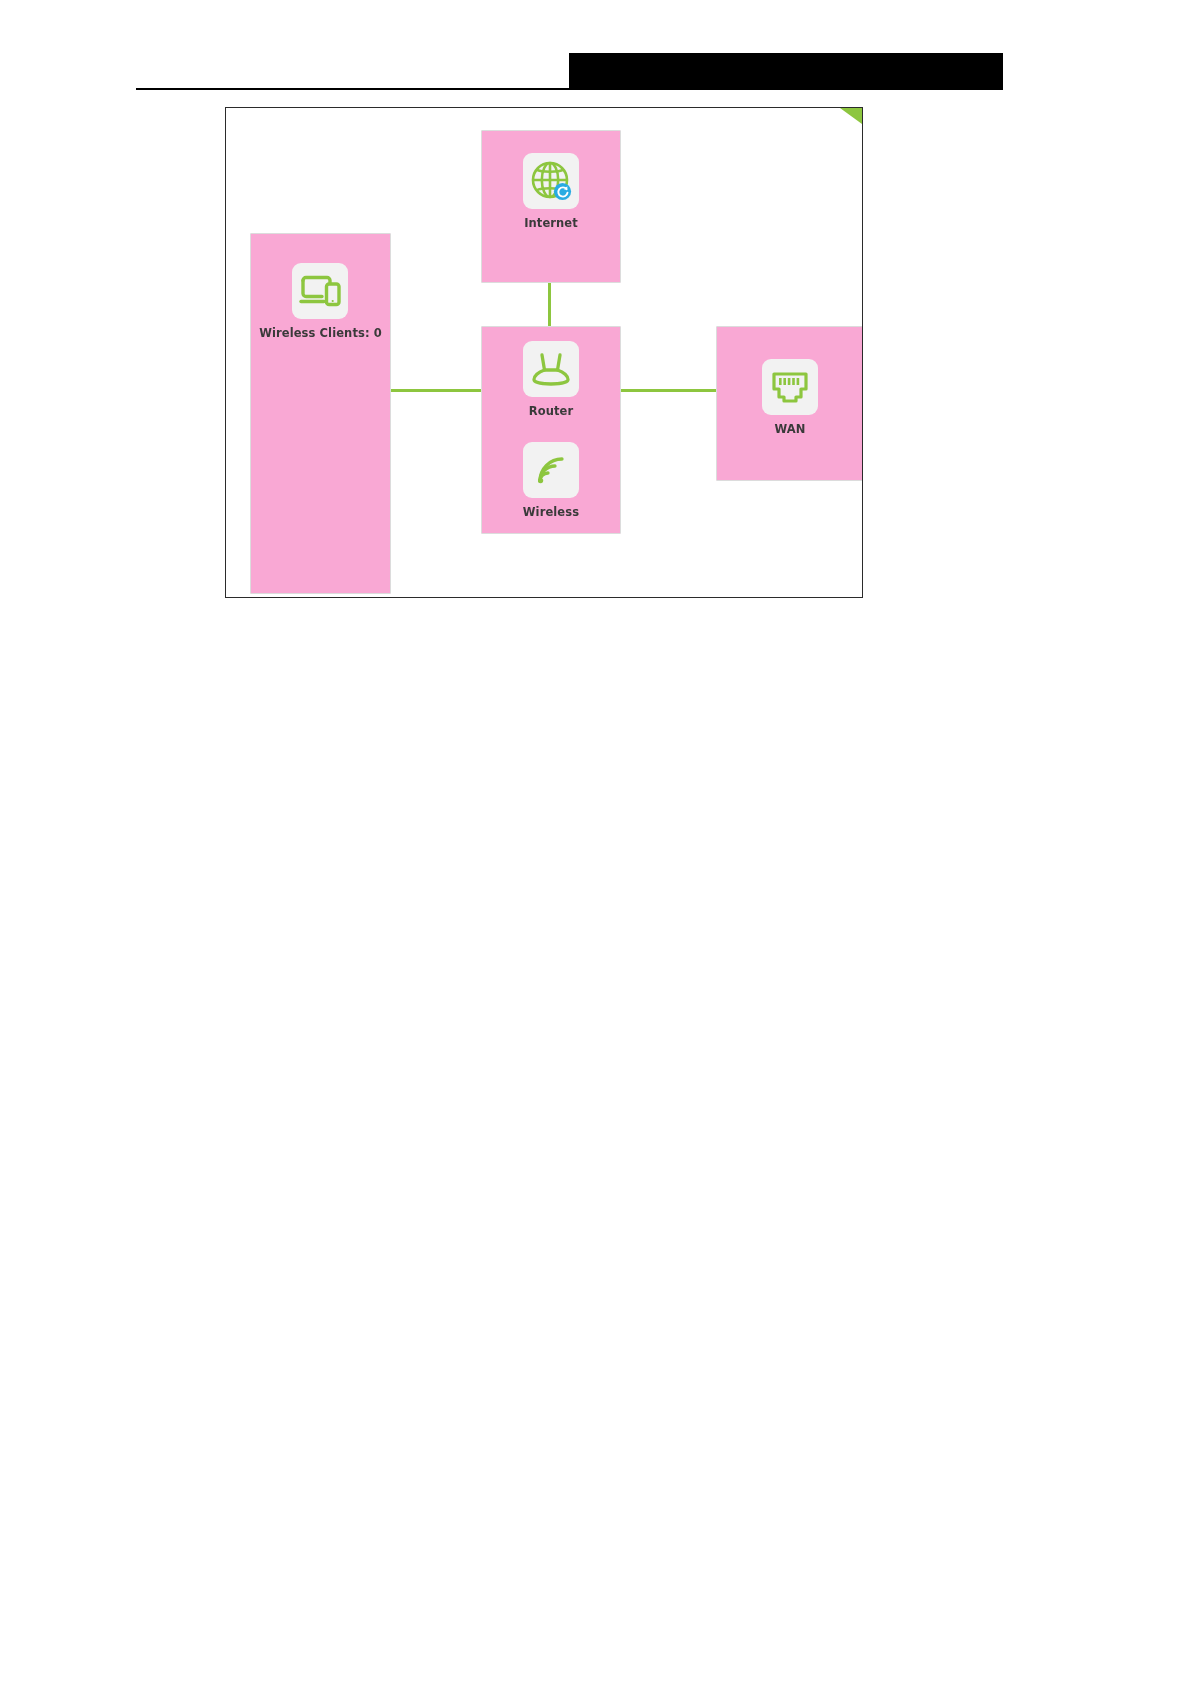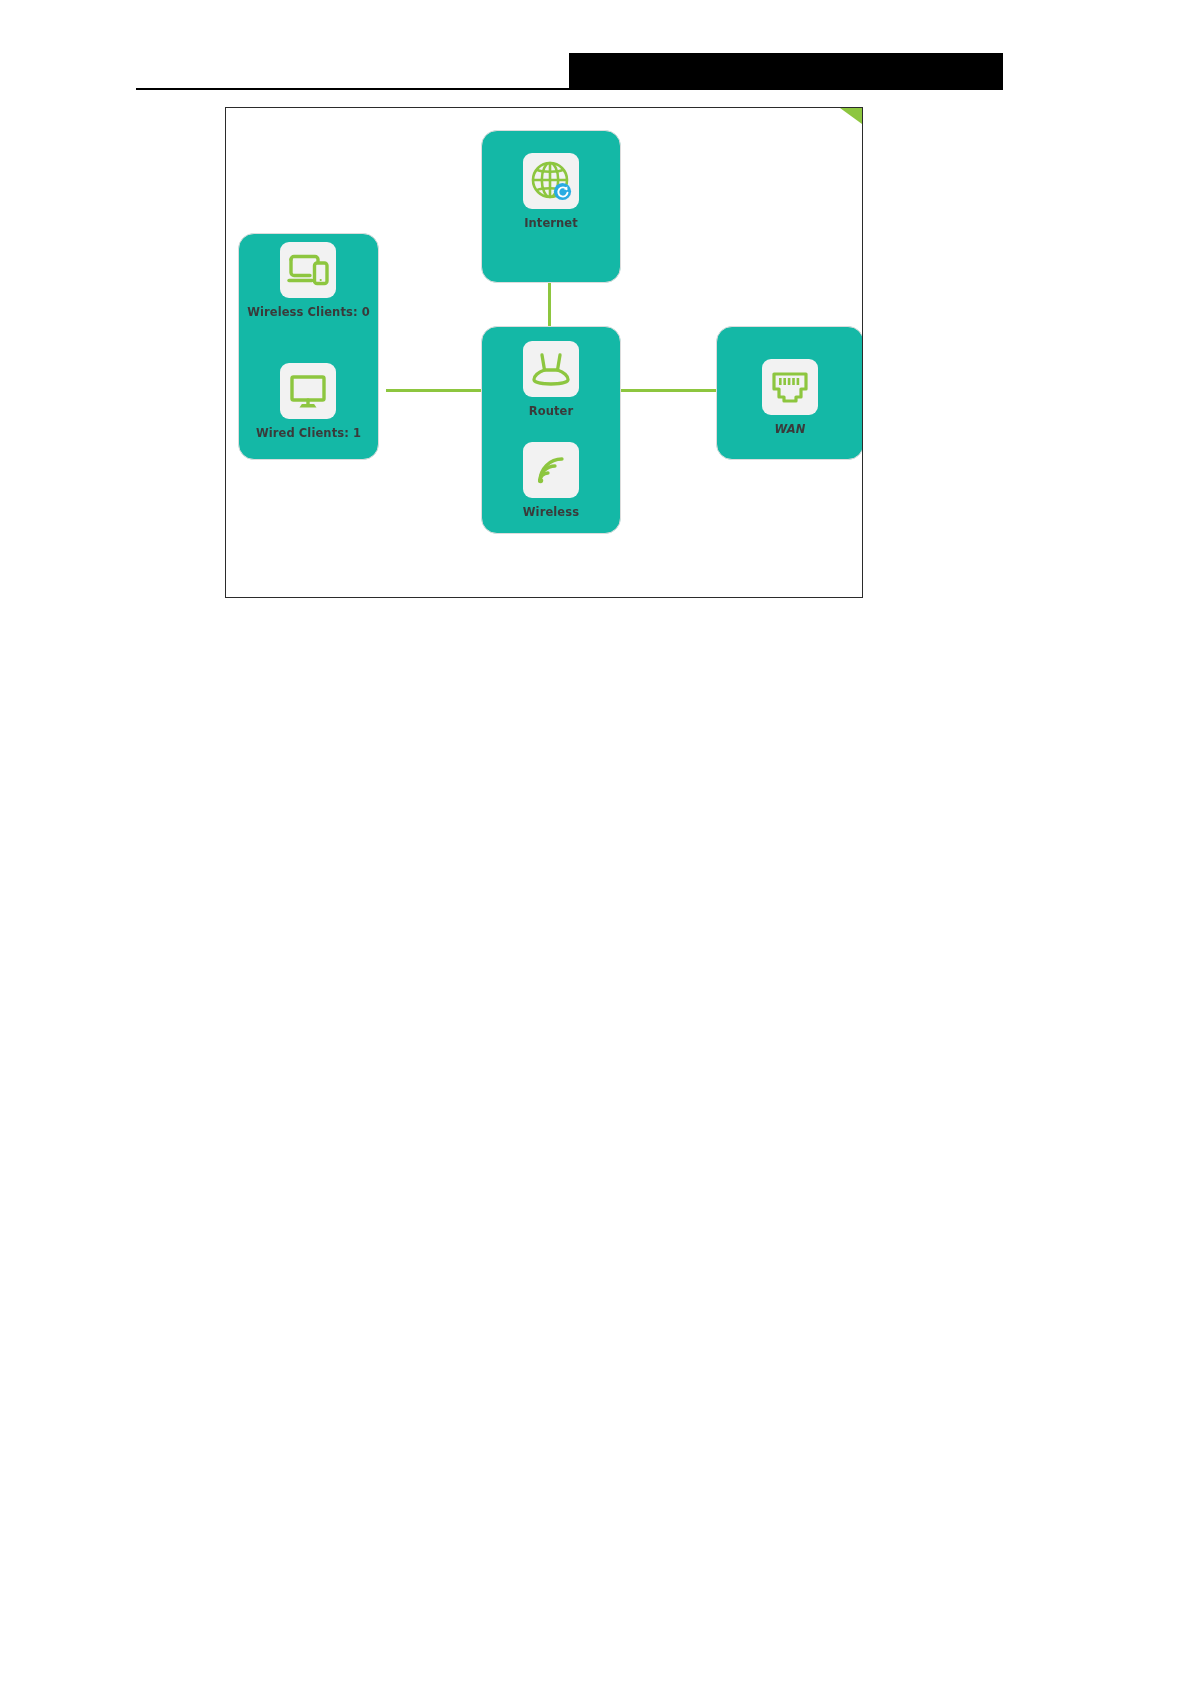--- a/index.html
+++ b/index.html
@@ -92,33 +92,33 @@
   .link-router-wan {
     left: 394px;
     top: 281px;
     width: 102px;
     height: 3px;
   }
 
   
   .card {
     position: absolute;
-    background: #14b8a6;
+    background: #f9a8d4;
     border: 1px solid #dcdcdc;
-    border-radius: 16px;
+    border-radius: 1px;
     z-index: 2;
     display: flex;
     flex-direction: column;
     align-items: center;
   }
 
   .card-internet { left: 255px; top: 22px;  width: 140px; height: 153px; padding-top: 22px; }
-  .card-clients  { left: 12px;  top: 125px; width: 141px; height: 227px; padding-top: 8px; }
+  .card-clients  { left: 24px;  top: 125px; width: 141px; height: 361px; padding-top: 29px; }
   .card-router   { left: 255px; top: 218px; width: 140px; height: 208px; padding-top: 14px; }
-  .card-wan      { left: 490px; top: 218px; width: 148px; height: 134px; padding-top: 32px; font-style: italic; }
+  .card-wan      { left: 490px; top: 218px; width: 148px; height: 155px; padding-top: 32px; }
 
   
   .node { display: flex; flex-direction: column; align-items: center; }
   .node + .node { margin-top: 26px; }
 
   .icon-tile {
     width: 56px;
     height: 56px;
     background: #f2f2f2;
     border-radius: 9px;
@@ -188,32 +188,20 @@
               <path d="M6 10.5 v13 a3 3 0 0 0 3 3 h16"></path>
               <line x1="4" y1="31.5" x2="27" y2="31.5"></line>
               <rect x="29.5" y="14" width="12.5" height="20.5" rx="2.6"></rect>
             </g>
             <circle cx="35.7" cy="31" r="1.1" fill="#8dc63f"></circle>
           </svg>
         </div>
         <div class="node-label">Wireless Clients: 0</div>
       </div>
 
-      <div class="node" style="margin-top:44px;">
-        <div class="icon-tile">
-          <svg width="44" height="42" viewBox="0 0 44 42" aria-hidden="true">
-            <g fill="none" stroke="#8dc63f" stroke-width="3.4" stroke-linejoin="round" stroke-linecap="round">
-              <rect x="6" y="7" width="32" height="23" rx="1.5"></rect>
-              <line x1="22" y1="30" x2="22" y2="34.5"></line>
-            </g>
-            <path d="M13.5 37.5 l2.4 -3.4 h12.2 l2.4 3.4 z" fill="#8dc63f"></path>
-          </svg>
-        </div>
-        <div class="node-label">Wired Clients: 1</div>
-      </div>
 
     </div>
 
     <div class="card card-router">
 
       <div class="node">
         <div class="icon-tile">
           <svg width="46" height="42" viewBox="0 0 46 42" aria-hidden="true">
             <g fill="none" stroke="#8dc63f" stroke-width="3.3" stroke-linecap="round" stroke-linejoin="round">
               <line x1="14" y1="7" x2="16.5" y2="22"></line>

